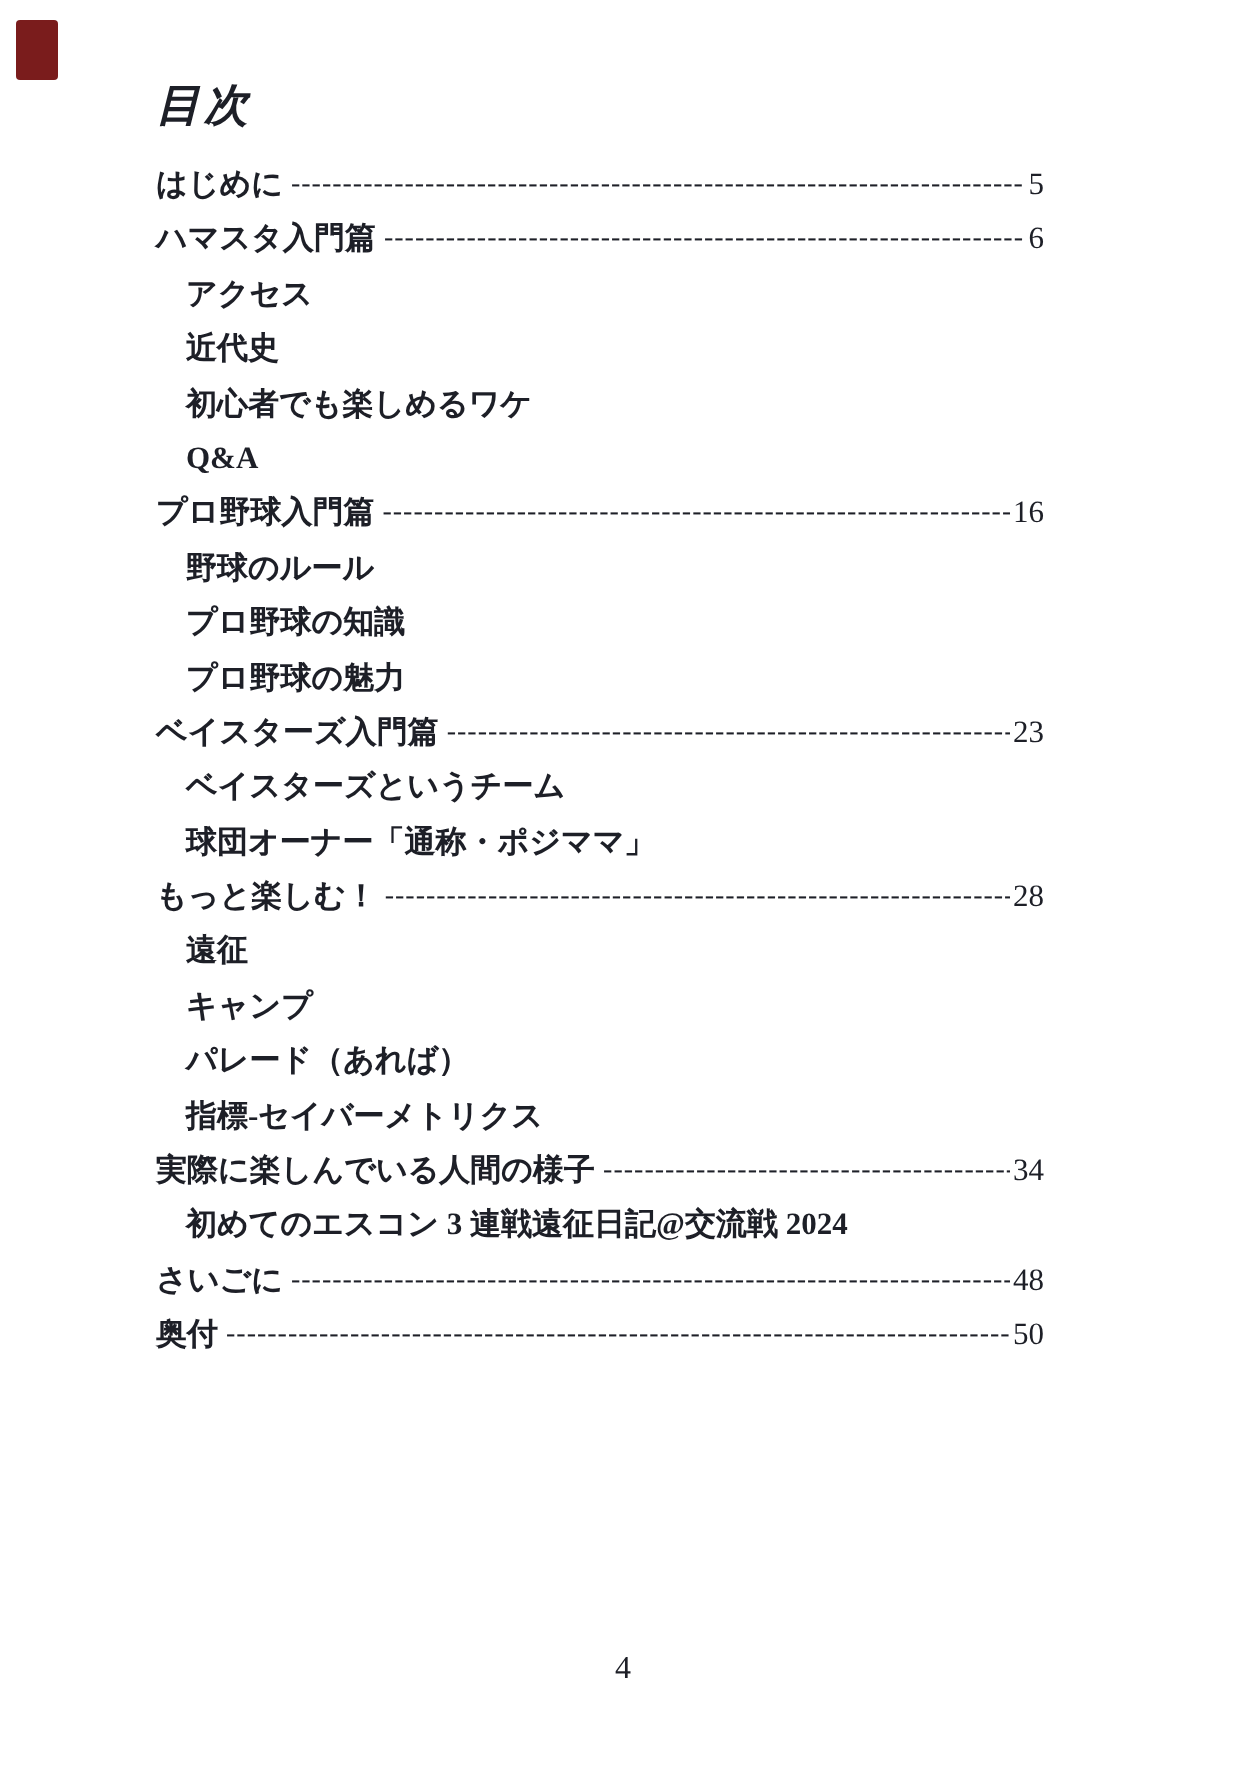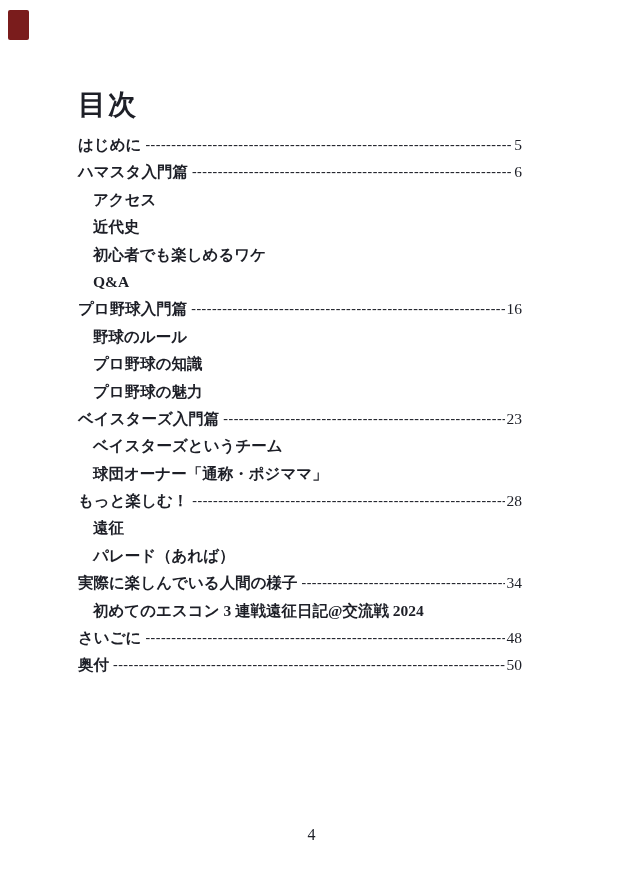--- a/index.html
+++ b/index.html
@@ -25,25 +25,26 @@
     background: #7a1c1c;
   }
   .content {
     position: absolute;
     left: 78px;
     top: 0;
     width: 444px;
   }
   .title {
     margin: 0;
-    padding-top: 92px;
-    font-size: 28px;
+    padding-top: 40px;
+    font-size: 22px;
     font-weight: 600;
     line-height: 26px;
     letter-spacing: 2px;
+    font-style: italic;
   }
   .toc {
     margin-top: 13px;
   }
   .toc-row {
     display: flex;
     align-items: flex-end;
     height: 27.4px;
     line-height: 27.4px;
     font-size: 15.5px;
@@ -133,21 +134,27 @@
       </div>
       <div class="toc-row lvl1">
         <span class="label">もっと楽しむ！</span>
         <span class="leader">----------------------------------------------------------------------------------------------------------------------------------------------------------------</span>
         <span class="pagenum">28</span>
       </div>
       <div class="toc-row lvl2">
         <span class="label">遠征</span>
       </div>
       <div class="toc-row lvl2">
+        <span class="label">キャンプ</span>
+      </div>
+      <div class="toc-row lvl2">
         <span class="label">パレード（あれば）</span>
+      </div>
+      <div class="toc-row lvl2">
+        <span class="label">指標-セイバーメトリクス</span>
       </div>
       <div class="toc-row lvl1">
         <span class="label">実際に楽しんでいる人間の様子</span>
         <span class="leader">----------------------------------------------------------------------------------------------------------------------------------------------------------------</span>
         <span class="pagenum">34</span>
       </div>
       <div class="toc-row lvl2">
         <span class="label">初めてのエスコン 3 連戦遠征日記@交流戦 2024</span>
       </div>
       <div class="toc-row lvl1">

